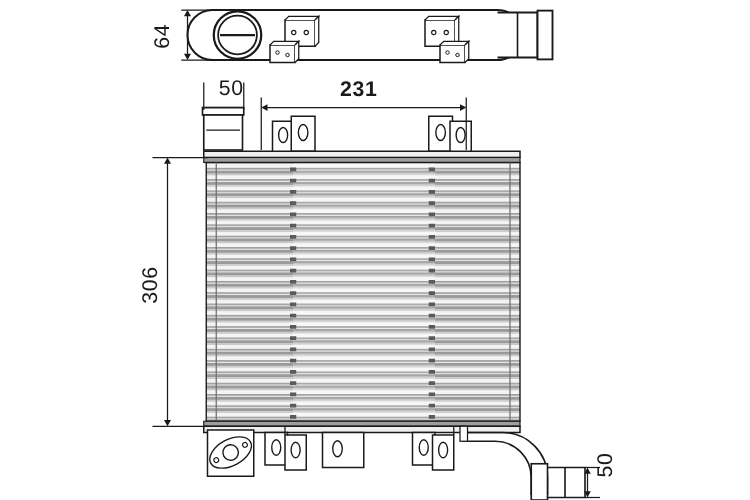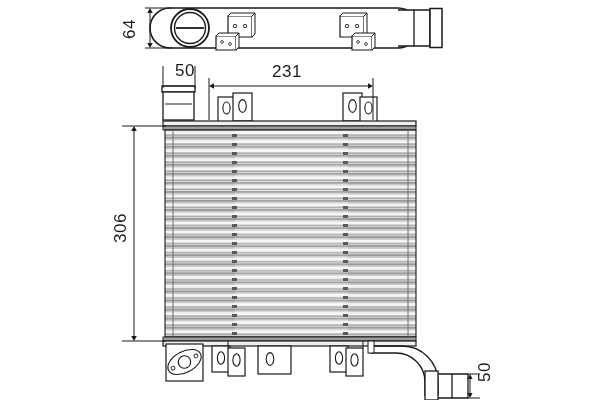--- a/index.html
+++ b/index.html
@@ -253,19 +253,19 @@
       <path d="M 470 398 L 467.4 393 L 472.6 393 Z" fill="#1a1a1a" stroke="none"></path>
     </g>
   </g>
 </svg>
 
 
 <div class="dimtext rot" style="left:120px;top:19px;">64</div>
 
 <div class="dimtext" style="left:175px;top:61px;">50</div>
 
-<div class="dimtext" style="left:272px;top:62px;">231</div>
+<div class="dimtext" style="left:272px;top:62px;font-weight:bold;">231</div>
 
 <div class="dimtext rot" style="left:106px;top:218px;">306</div>
 
 <div class="dimtext rot" style="left:475px;top:362px;">50</div>
 
 </div>
 
 </body></html>

